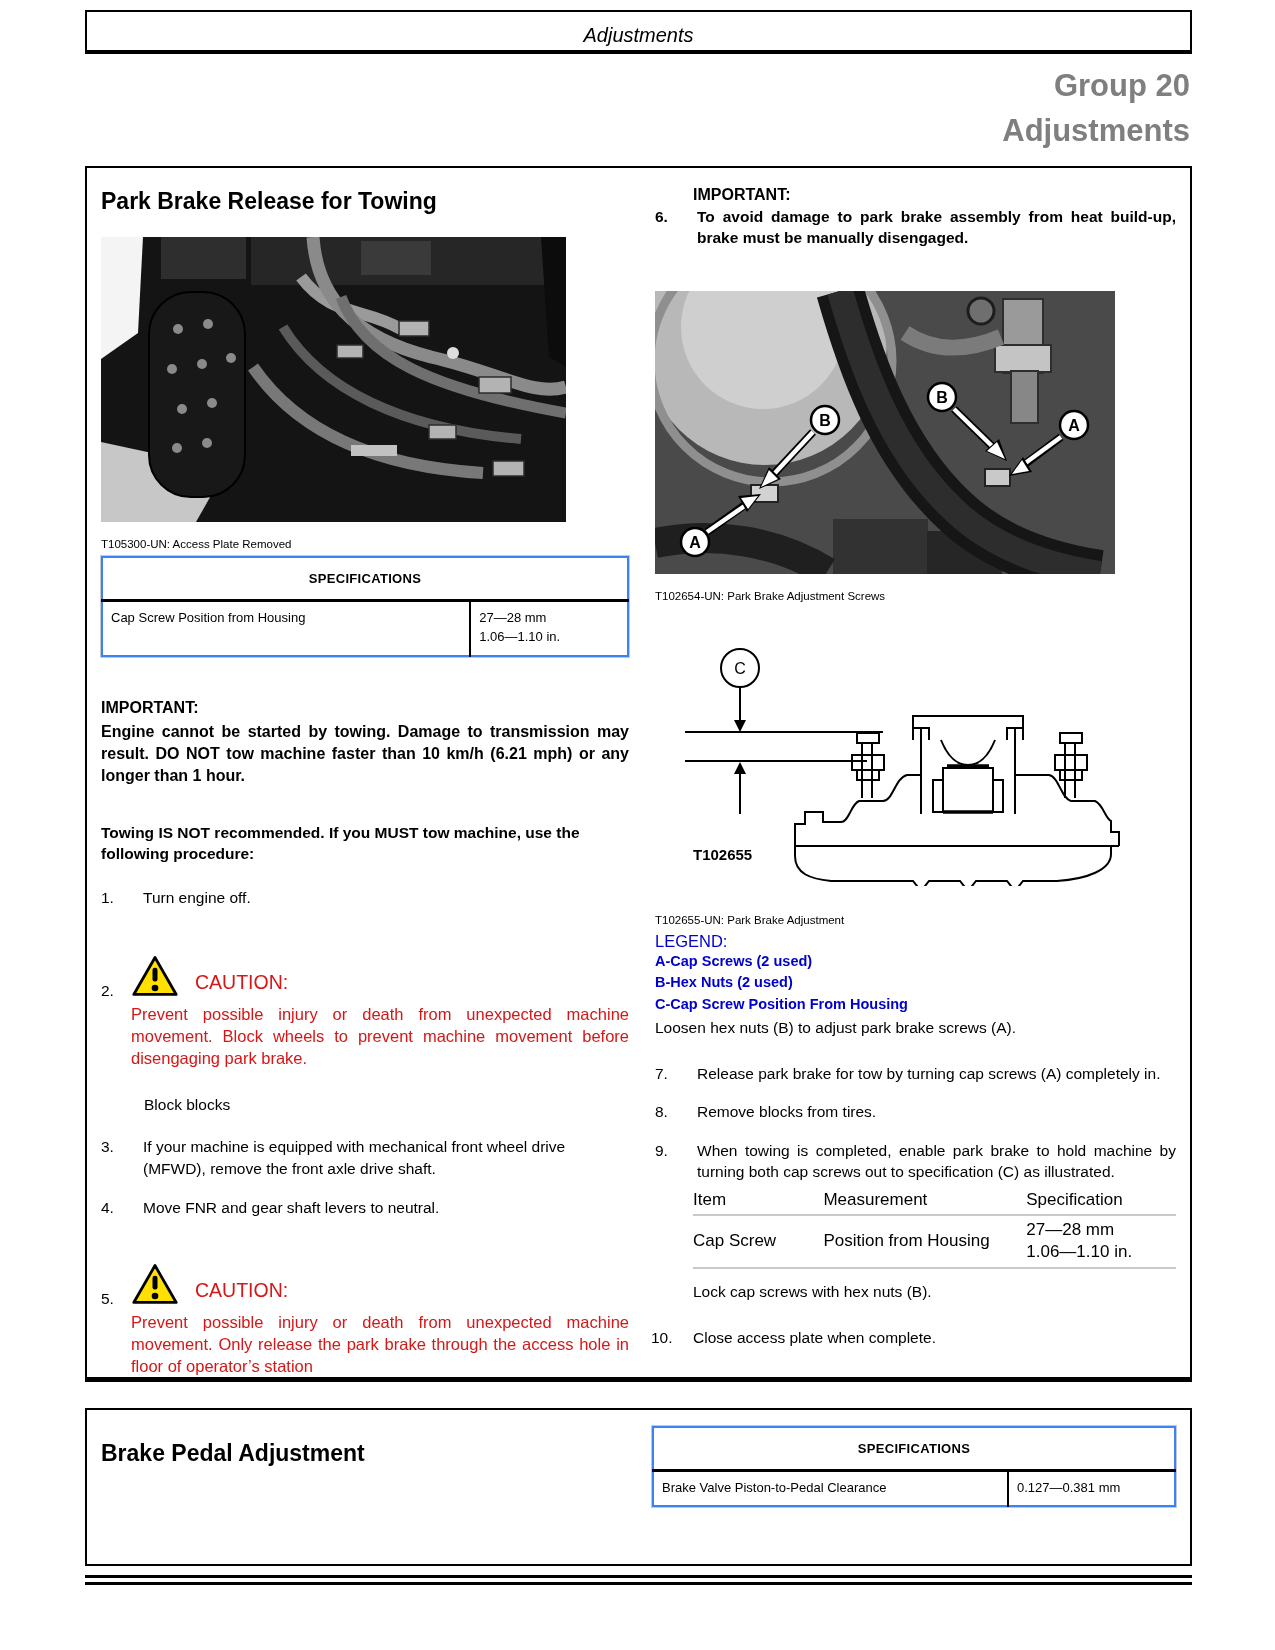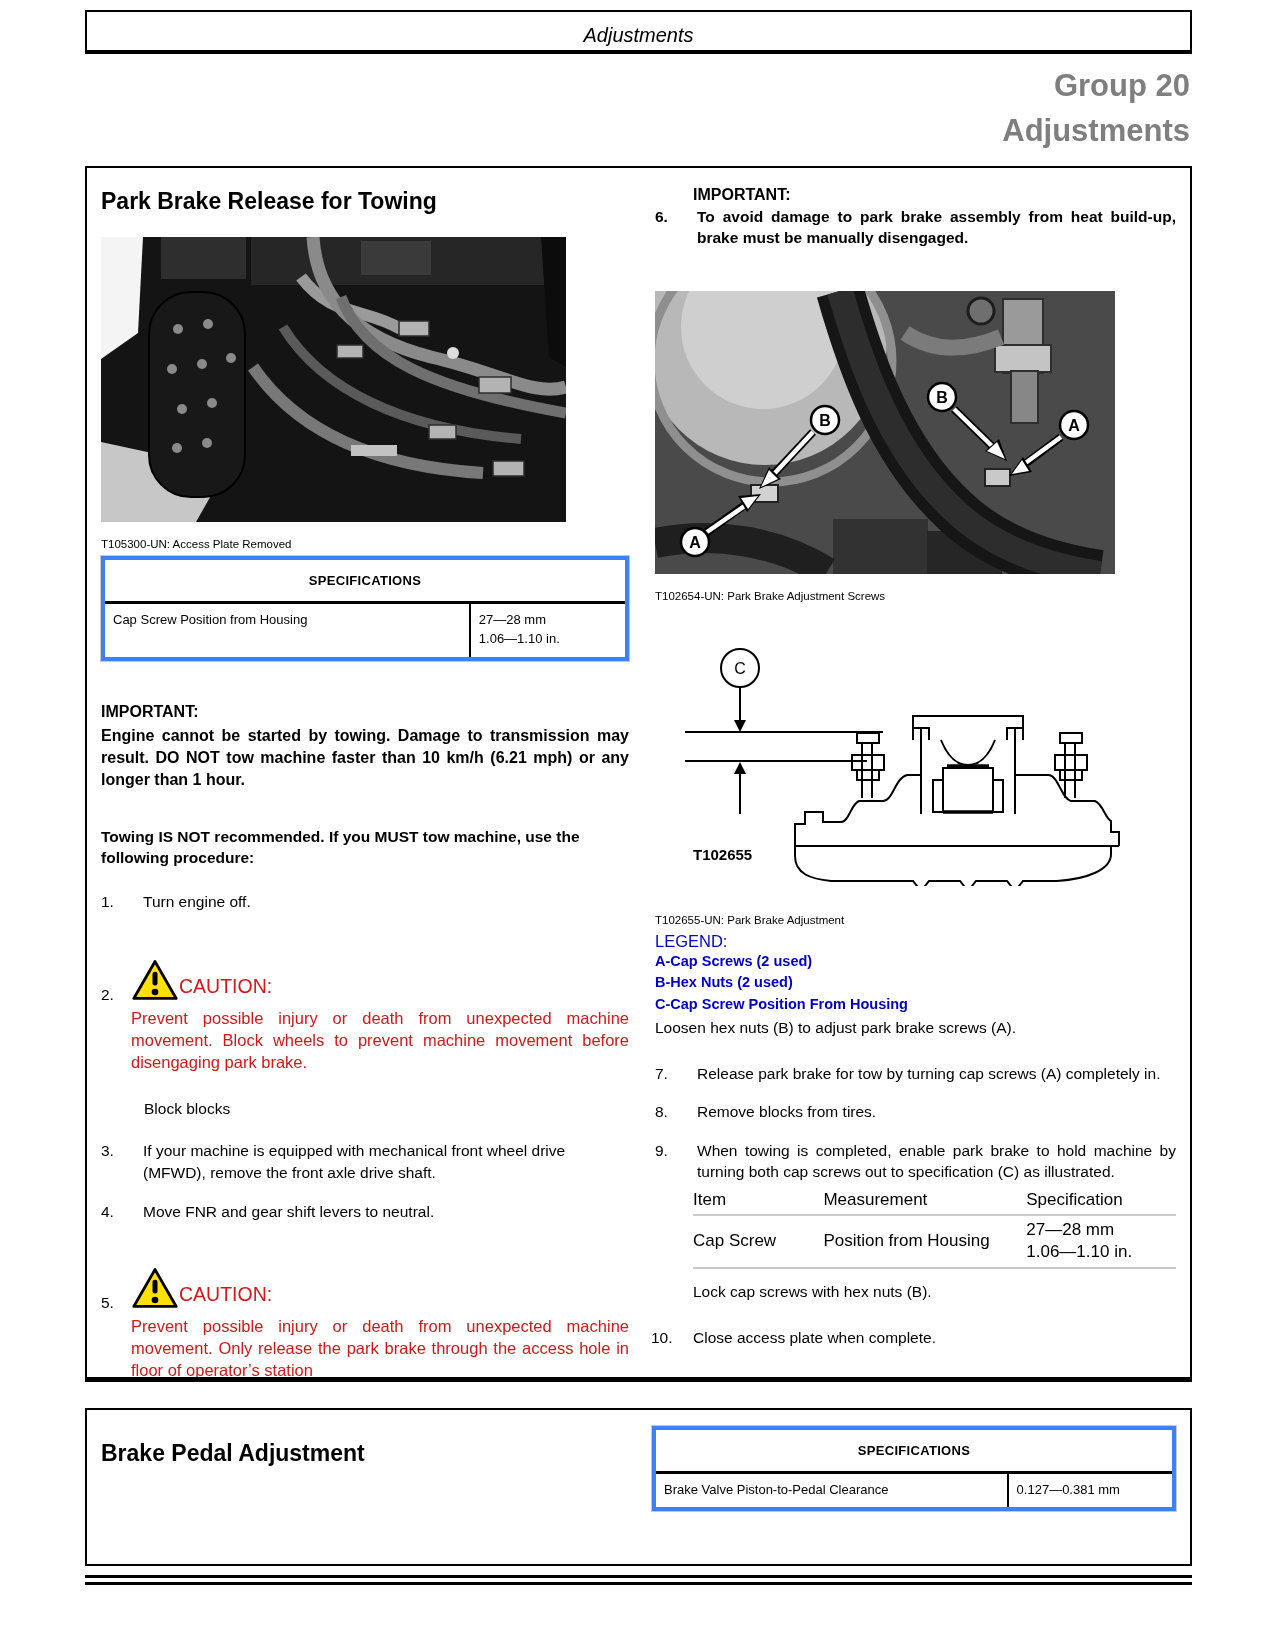--- a/index.html
+++ b/index.html
@@ -16,40 +16,40 @@
   .main-box{border:2px solid #000;border-bottom:5px solid #000;box-sizing:border-box;height:1216px;display:flex;gap:26px;padding:12px 14px 16px 14px;overflow:hidden;}
   .col-left{width:528px;flex-shrink:0;}
   .col-right{flex:1;min-width:0;}
 
   .section-title{font-size:23px;font-weight:bold;margin:8px 0 22px 0;}
 
   .photo{display:block;}
   .caption{font-size:11.5px;margin:16px 0 6px 0;}
 
   
-  .spec-table{width:100%;border-collapse:collapse;border:4px solid #3b82f6;outline:1px solid #c9c9c9;}
+  .spec-table{width:100%;border-collapse:collapse;border:2px solid #3b82f6;outline:1px solid #c9c9c9;}
   .spec-table th{border-bottom:3px solid #000;font-size:13px;font-weight:bold;padding:13px 6px;text-align:center;letter-spacing:.3px;}
   .spec-table td{font-size:13px;padding:6px 8px 8px 8px;vertical-align:top;line-height:1.5;}
   .spec-table td.val{border-left:2px solid #000;width:30%;}
   .spec-table td.val span{display:block;}
 
   .important-label{font-weight:bold;font-size:16px;margin-top:42px;}
   .important-text{font-weight:bold;font-size:16px;line-height:1.38;text-align:justify;margin-top:4px;}
 
   .para{font-size:15.5px;line-height:1.35;margin-top:36px;font-weight:bold;}
 
   .step{display:flex;font-size:15.5px;line-height:1.38;}
   .step .num{width:42px;flex-shrink:0;}
   .step .txt{flex:1;}
   .just{text-align:justify;}
   .bold{font-weight:bold;}
 
   .caution-step{display:flex;}
   .caution-step .num{width:30px;flex-shrink:0;font-size:15.5px;padding-top:28px;}
-  .caution-head{display:flex;align-items:flex-end;gap:0;}
+  .caution-head{display:flex;align-items:flex-end;gap:16px;}
   .caution-word{color:#d61717;font-size:19.5px;padding-bottom:4px;}
   .caution-text{color:#d61717;font-size:16.5px;line-height:1.33;text-align:justify;margin-top:6px;}
   .sub-note{font-size:15.5px;margin-left:43px;}
 
   
   .legend-label{color:#0000cc;font-size:16.5px;margin-top:2px;}
   .legend-item{color:#0000cc;font-weight:bold;font-size:14.5px;line-height:1.5;}
   .indent{margin-left:38px;}
 
   
@@ -169,21 +169,21 @@
       </div>
       <div class="sub-note" style="margin-top:26px;">Block blocks</div>
 
       <div class="step" style="margin-top:22px;">
         <span class="num">3.</span>
         <span class="txt">If your machine is equipped with mechanical front wheel drive (MFWD), remove the front axle drive shaft.</span>
       </div>
 
       <div class="step" style="margin-top:18px;">
         <span class="num">4.</span>
-        <span class="txt">Move FNR and gear shift levers to neutral.</span>
+        <span class="txt">Move FNR and gear shaft levers to neutral.</span>
       </div>
 
       <div class="caution-step" style="margin-top:44px;">
         <span class="num">5.</span>
         <div style="flex:1;">
           <div class="caution-head">
             <svg width="48" height="44" viewBox="0 0 52 46">
               <path d="M26 3 L49 43 L3 43 Z" fill="#ffe000" stroke="#000" stroke-width="3" stroke-linejoin="round"></path>
               <rect x="23.3" y="14" width="5.4" height="15" rx="2.4" fill="#000"></rect>
               <circle cx="26" cy="36" r="3.6" fill="#000"></circle>

